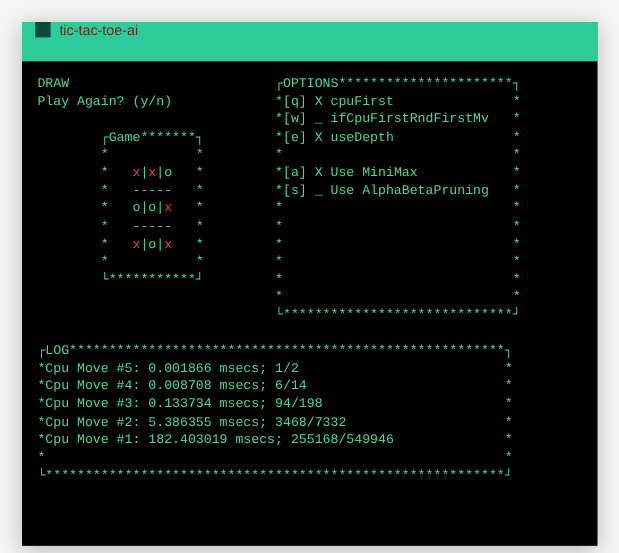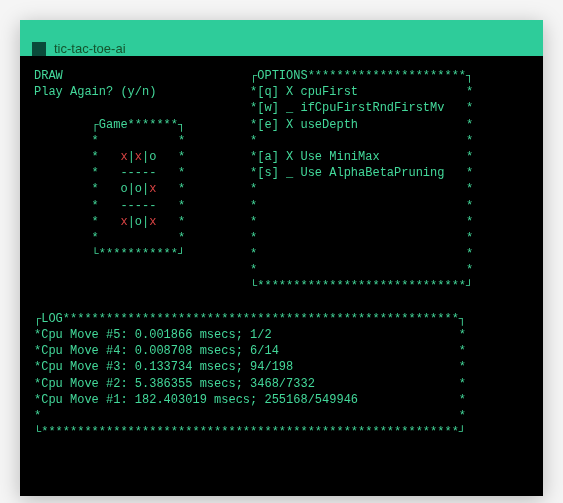--- a/index.html
+++ b/index.html
@@ -13,23 +13,23 @@
   }
   .window {
     width: 563px;
     background: #000;
     box-shadow: 0 4px 20px rgba(0,0,0,0.25);
   }
   .titlebar {
     background: #2ecc9a;
     height: 36px;
     display: flex;
-    align-items: flex-end;
+    align-items: flex-start;
     padding: 0 12px;
-    color: #14532d;
+    color: #7f1d1d;
     font-family: "Segoe UI", Arial, sans-serif;
     font-size: 13px;
   }
   .title-icon {
     width: 14px;
     height: 14px;
     background: #0a4a3a;
     margin-right: 8px;
   }
   .terminal {

